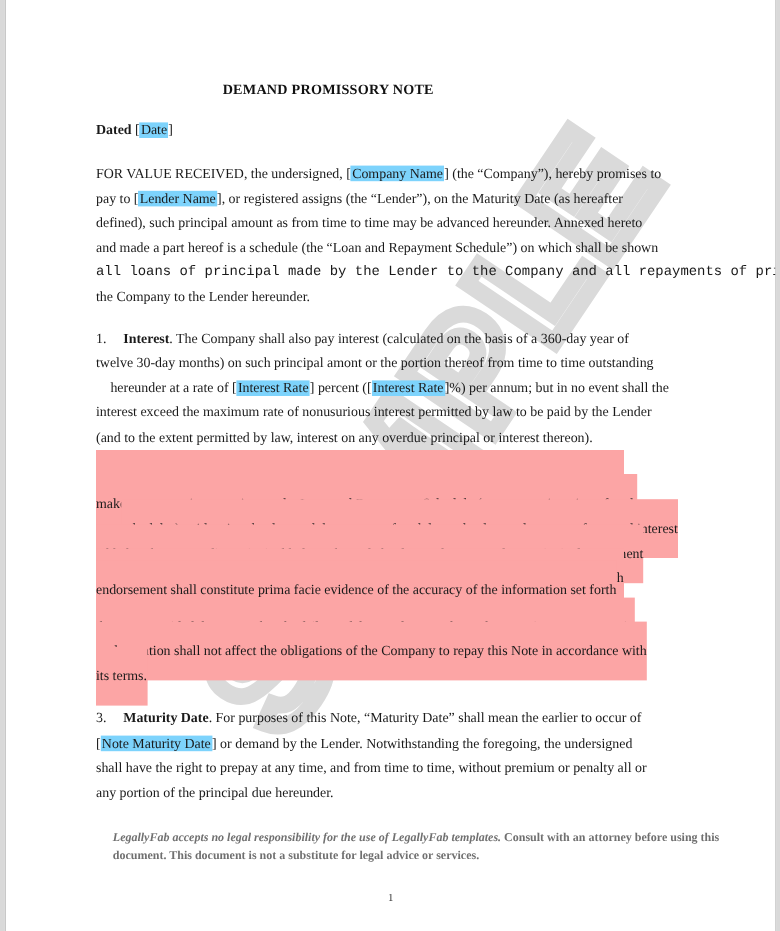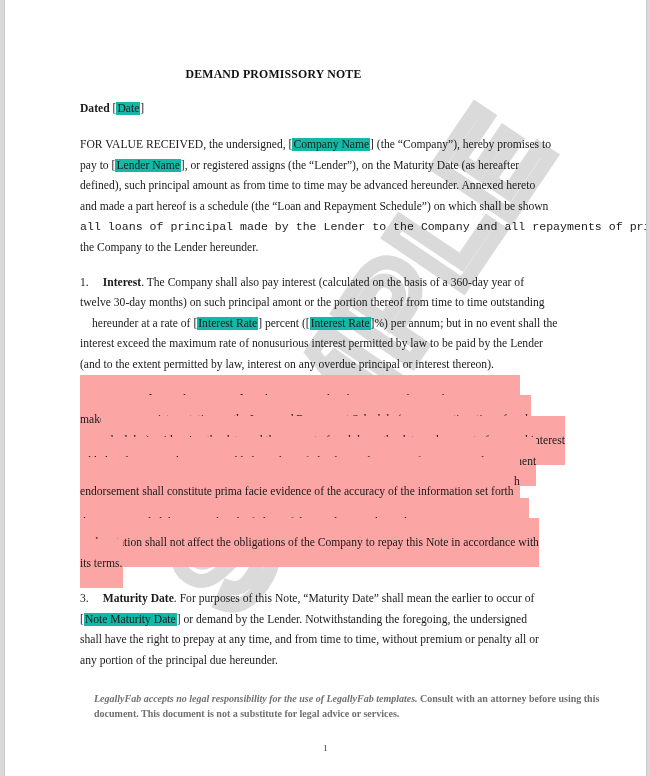--- a/index.html
+++ b/index.html
@@ -38,21 +38,21 @@
     position: absolute; left: 75px;
     font-size: 11.6px; color: #1a1a1a; white-space: nowrap;
     line-height: 16px;
   }
   .title {
     position: absolute; left: 0; width: 537px; top: 67px; text-align: center;
     font-weight: bold; font-size: 11.8px; color: #111; letter-spacing: 0.2px;
   }
   .dated { font-weight: bold; }
   .dated .br { font-weight: normal; }
-  .field { background: #14b8a6; padding: 0 1px; }
+  .field { background: #7dd3fc; padding: 0 1px; }
   .hl { background: #fca5a5; padding: 18px 0; }
   .bold { font-weight: bold; }
   .disclaimer {
     position: absolute; left: 89px; font-size: 10px; color: #707070; white-space: nowrap; line-height: 12px; font-weight: bold;
   }
   .disclaimer .it { font-style: italic; }
   .page-num {
     position: absolute; left: 0; width: 641px; top: 743px; text-align: center;
     font-size: 9px; color: #333;
   }

